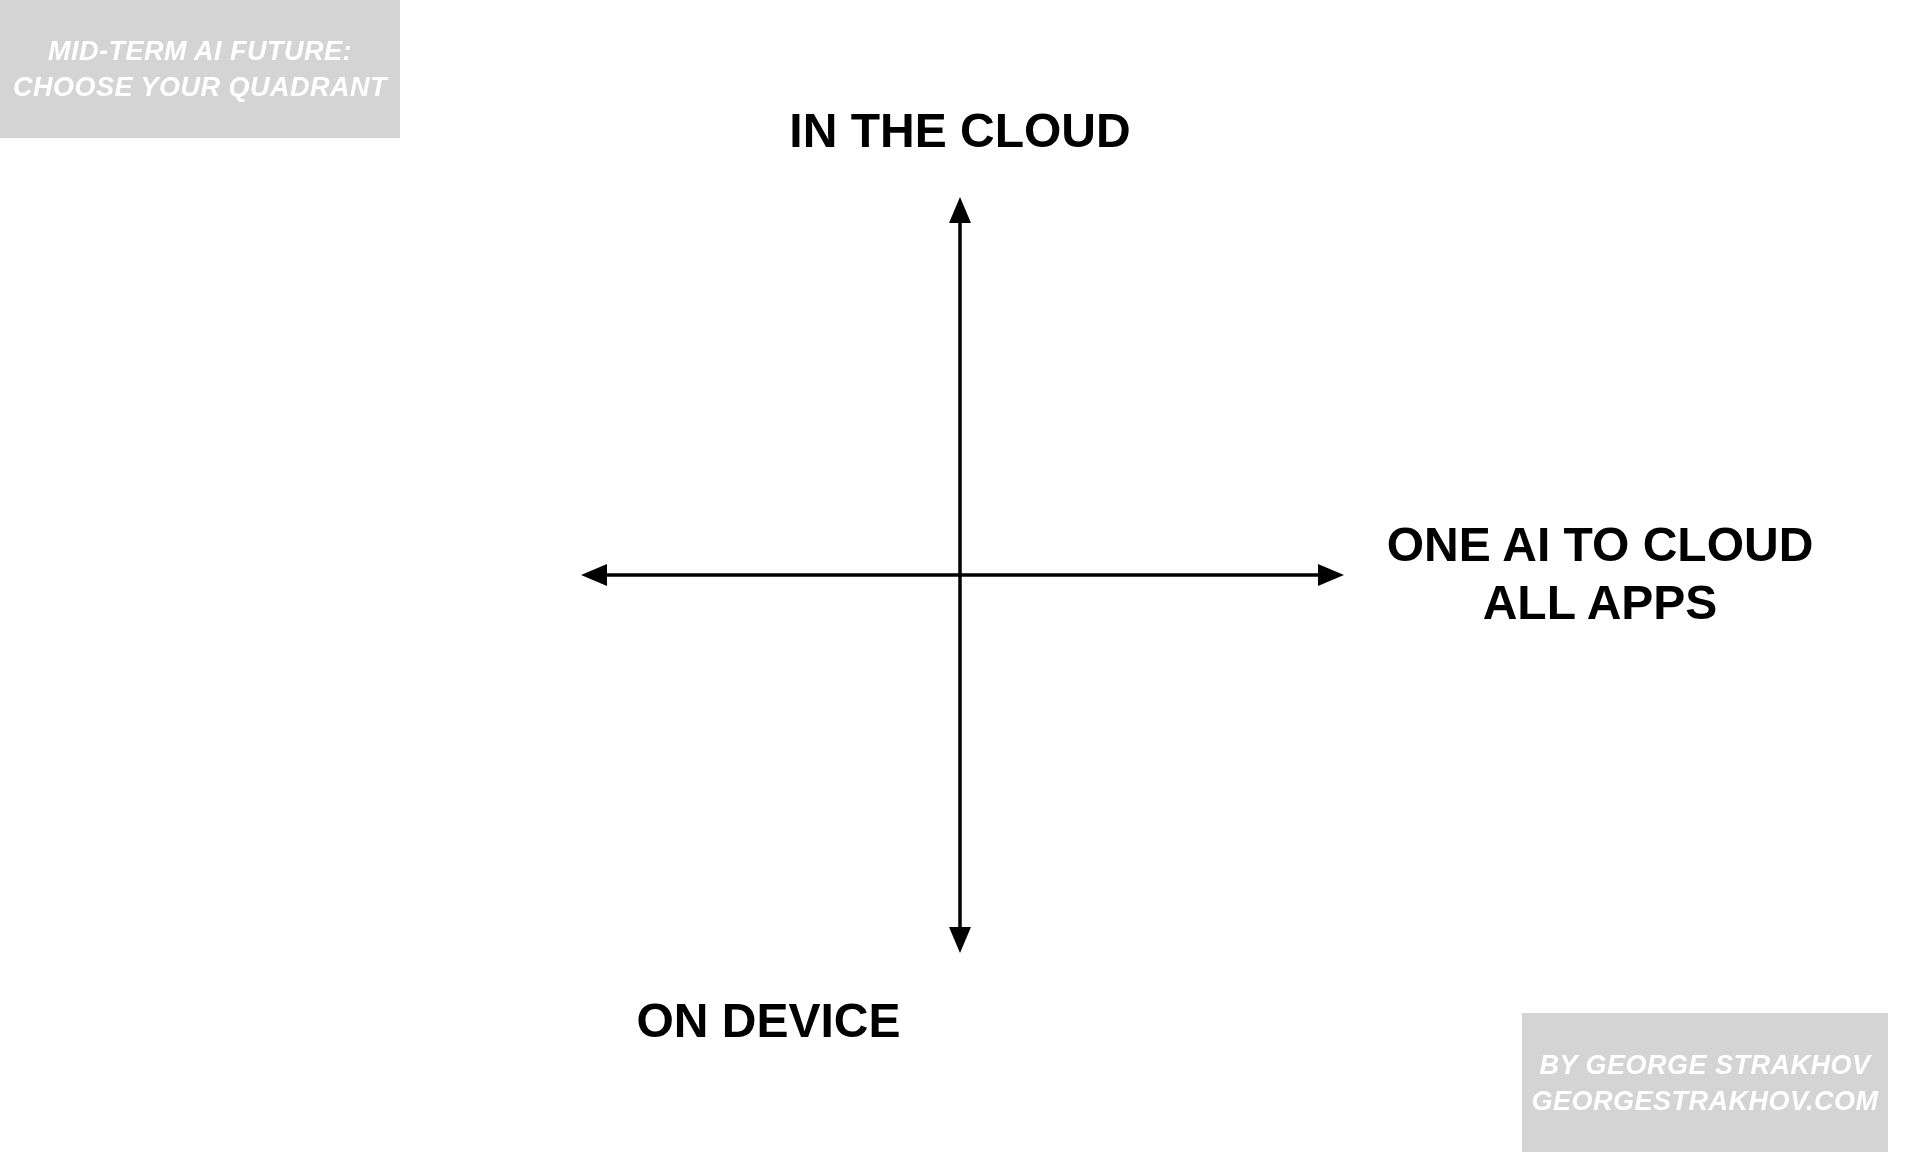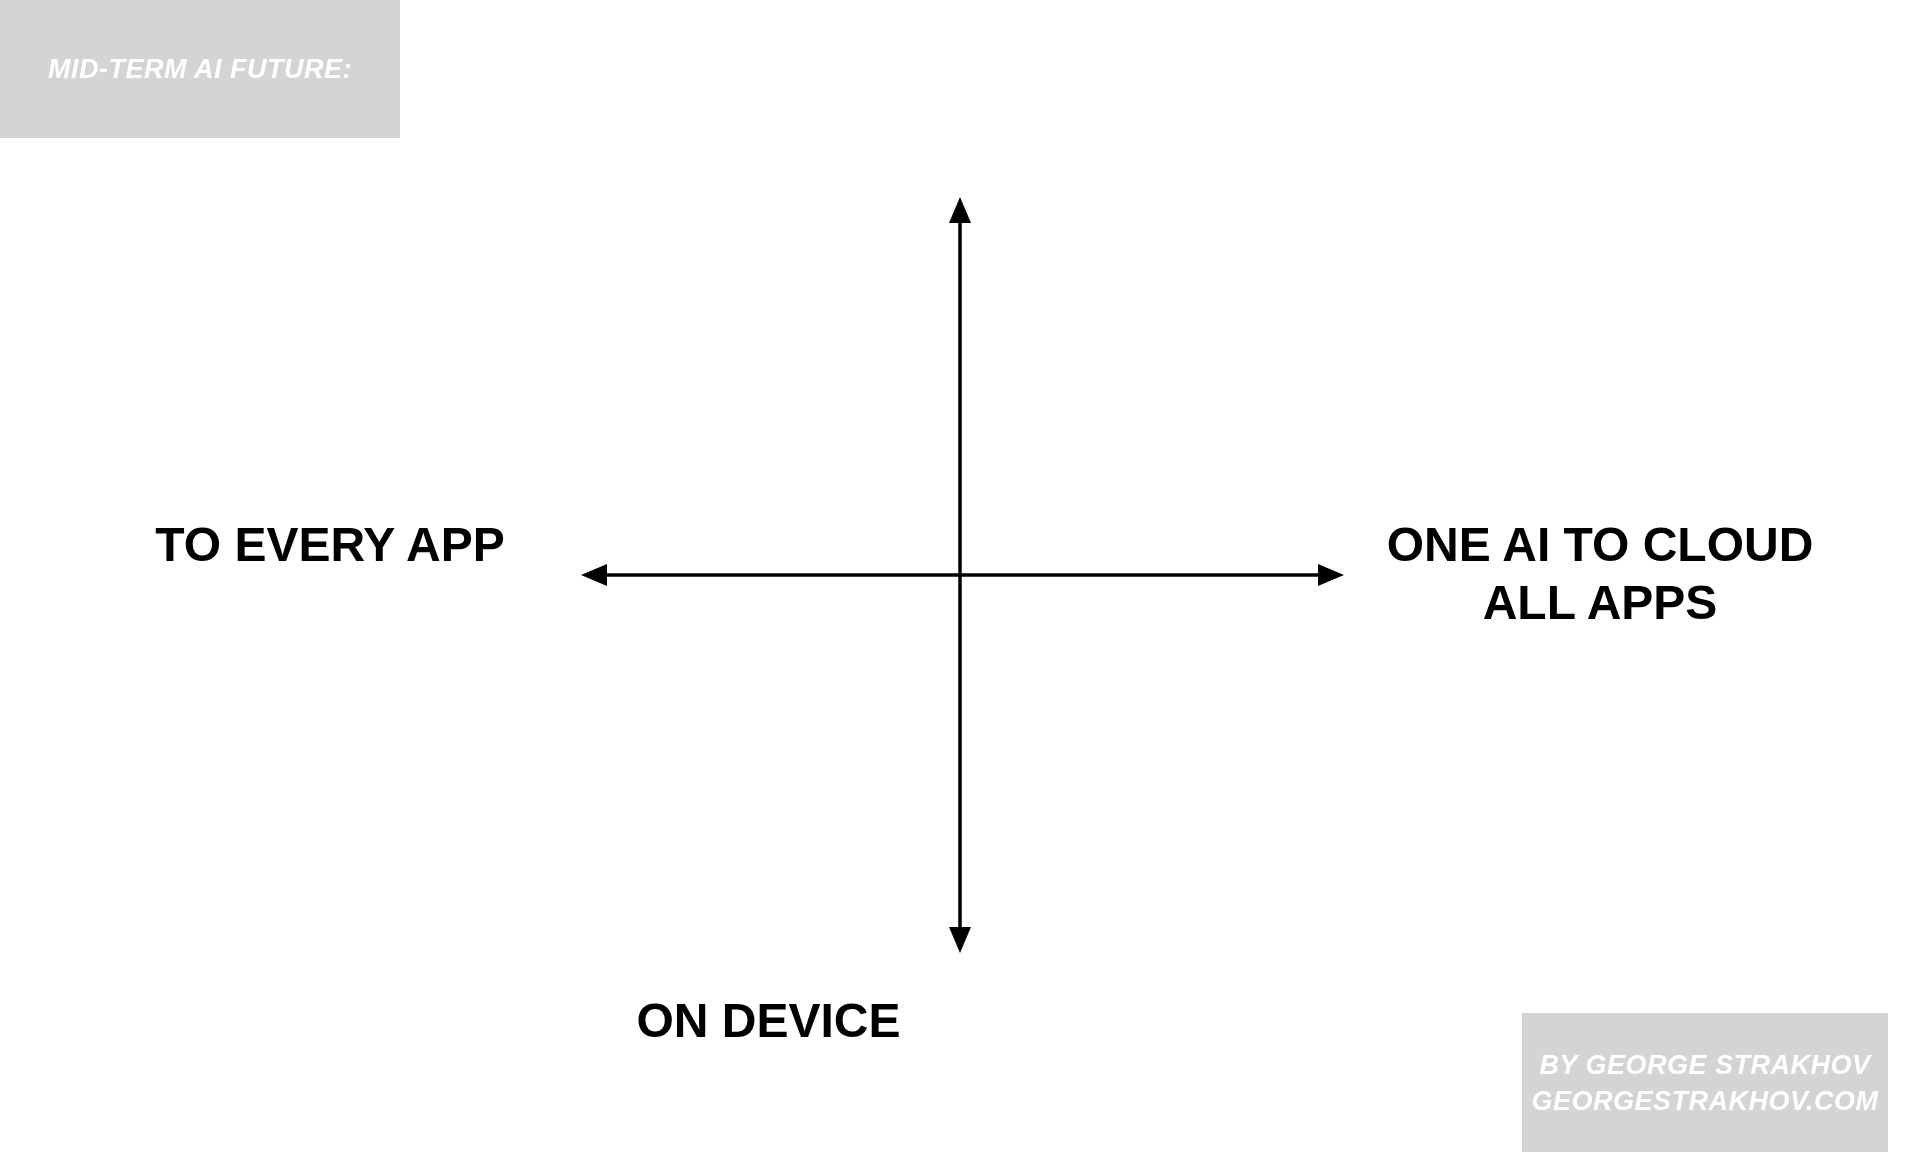--- a/index.html
+++ b/index.html
@@ -50,39 +50,40 @@
 
   .axes-svg{position:absolute;left:0;top:0;width:1920px;height:1152px;}
 </style>
 </head>
 <body>
 
 <div class="canvas">
 
   <div class="badge badge-top-left">
     <span>MID-TERM AI FUTURE:</span>
+    <span>CHOOSE YOUR QUADRANT</span>
   </div>
 
   <svg class="axes-svg" width="1920" height="1152" viewBox="0 0 1920 1152" aria-hidden="true">
     <defs>
       <marker id="arrowhead" viewBox="0 0 26 22" markerWidth="26" markerHeight="22" refX="1" refY="11" orient="auto" markerUnits="userSpaceOnUse">
         <path d="M0,0 L26,11 L0,22 Z" fill="#000000"></path>
       </marker>
     </defs>
     <g stroke="#000000" stroke-width="3.5">
       <line x1="960" y1="575" x2="960" y2="222" marker-end="url(#arrowhead)"></line>
       <line x1="960" y1="575" x2="960" y2="928" marker-end="url(#arrowhead)"></line>
       <line x1="960" y1="575" x2="606" y2="575" marker-end="url(#arrowhead)"></line>
       <line x1="960" y1="575" x2="1319" y2="575" marker-end="url(#arrowhead)"></line>
     </g>
   </svg>
 
+  <div class="axis-label label-top">IN THE CLOUD</div>
 
   <div class="axis-label label-left">
-    <div>TO EVERY APP</div>
   </div>
 
   <div class="axis-label label-right">
     <div>ONE AI TO CLOUD</div>
     <div>ALL APPS</div>
   </div>
 
   <div class="axis-label label-bottom">ON DEVICE</div>
 
   <div class="badge badge-bottom-right">

